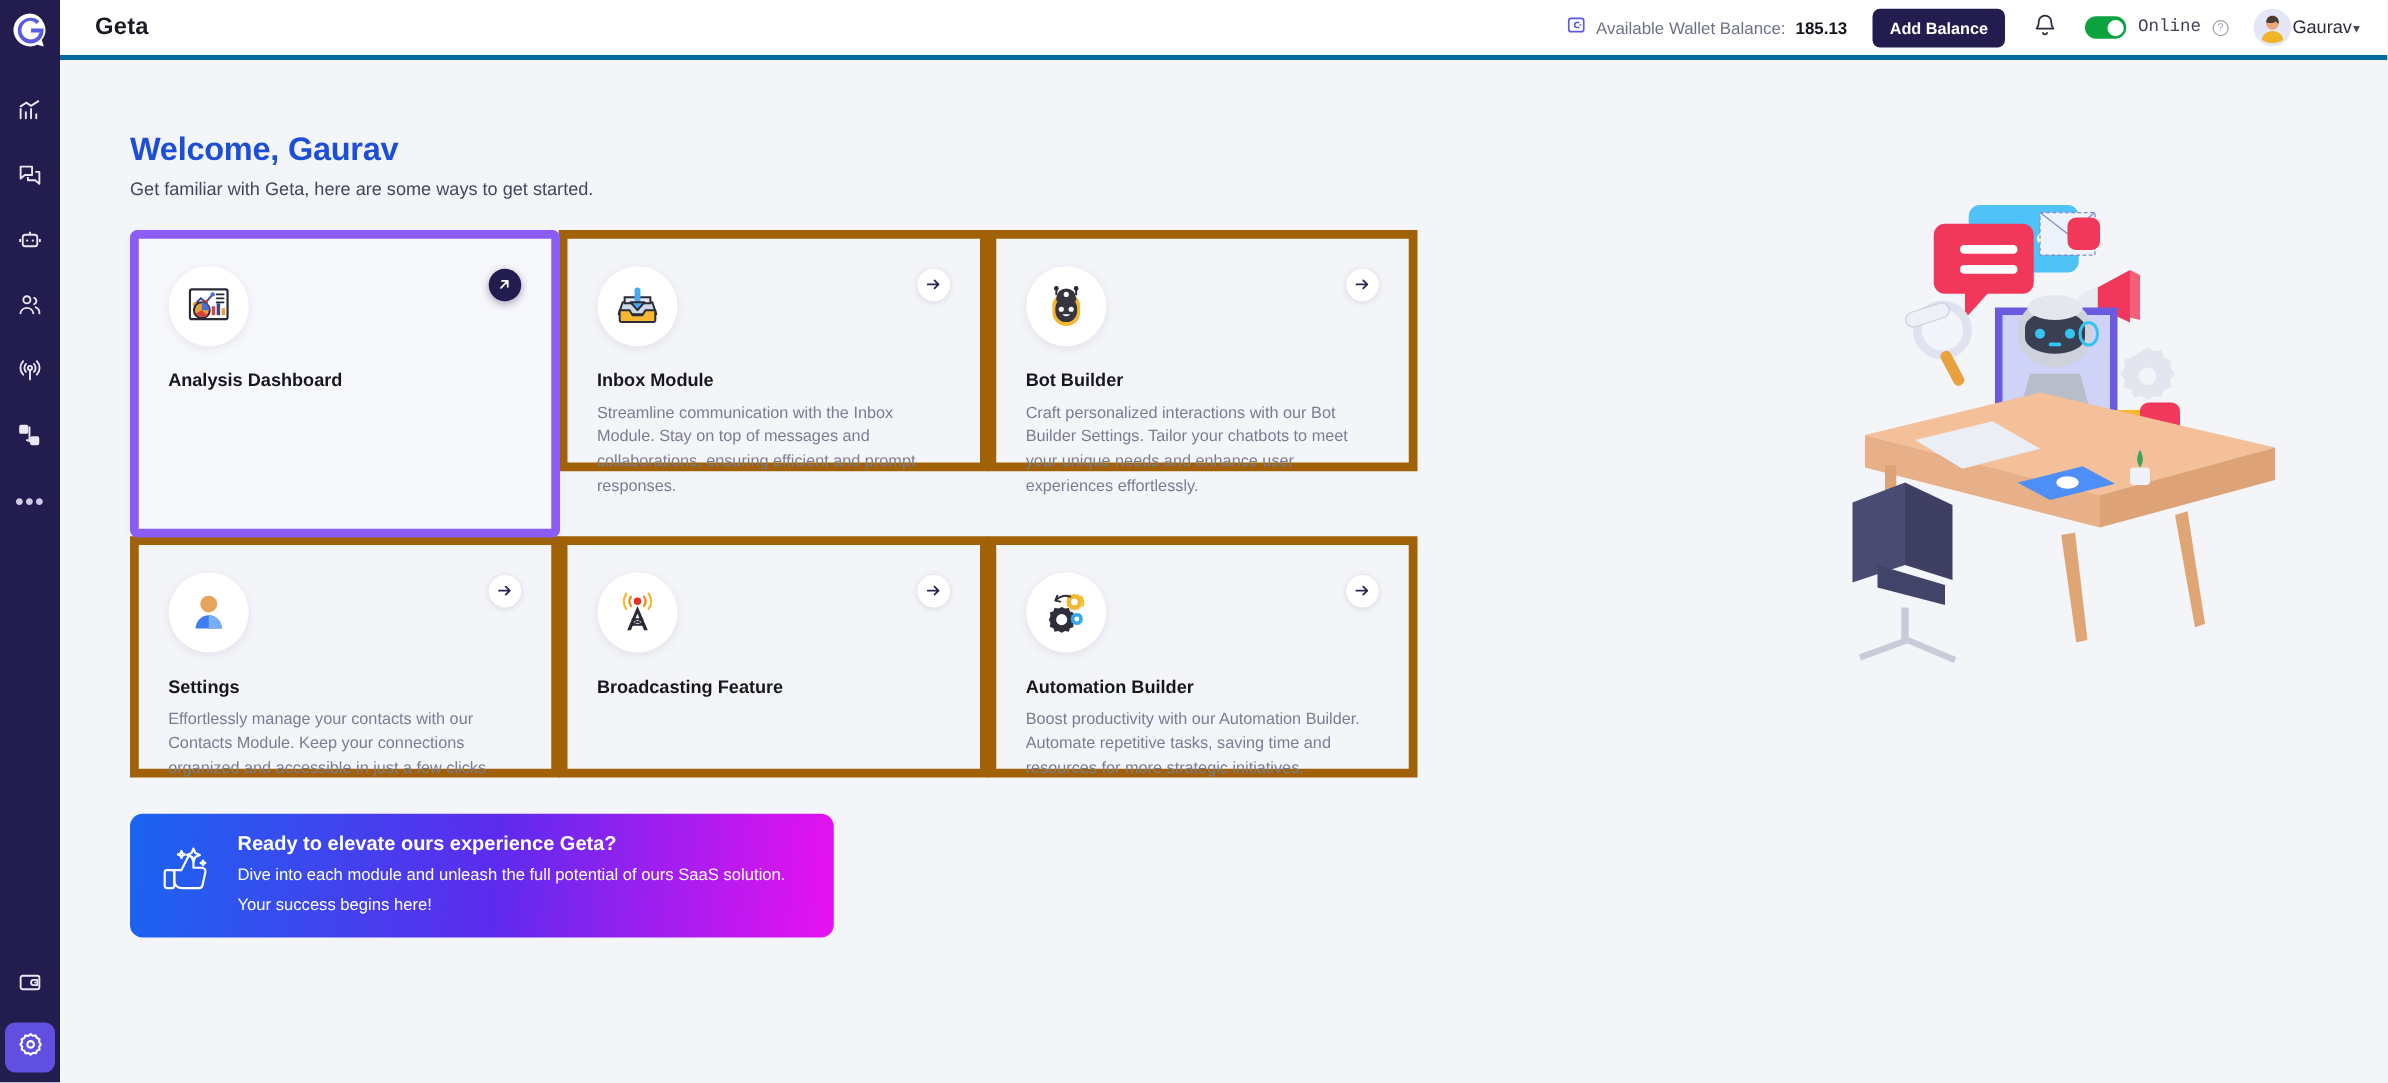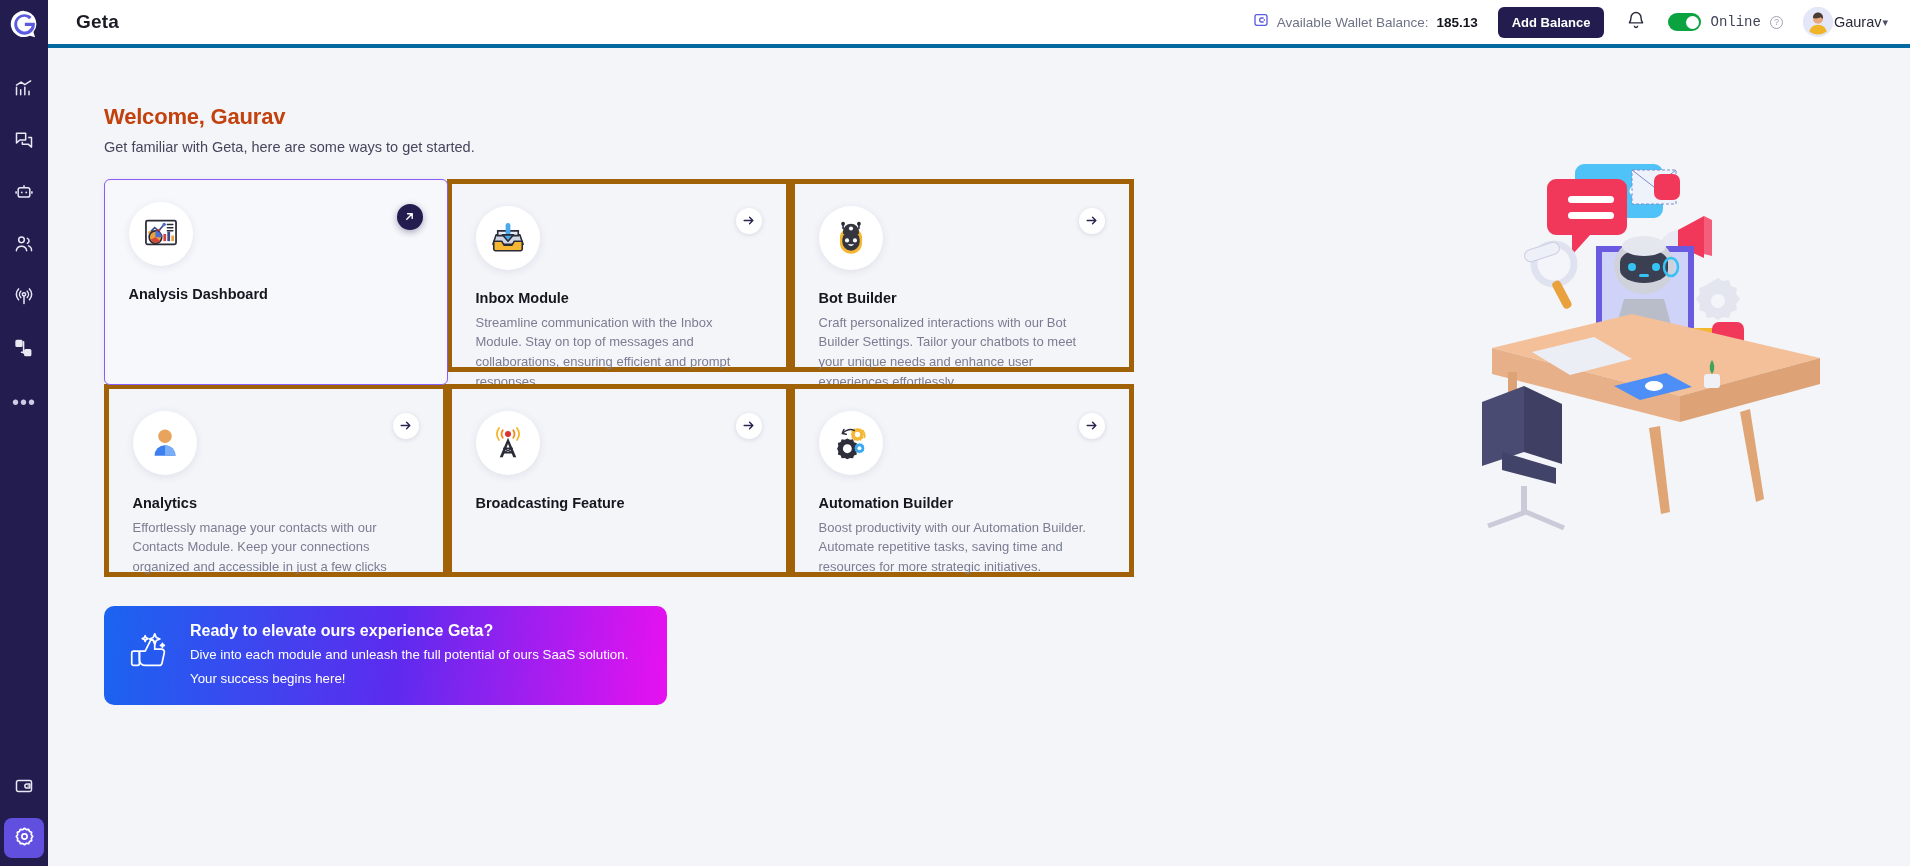--- a/index.html
+++ b/index.html
@@ -70,42 +70,42 @@
     width: 30px; height: 30px; border-radius: 50%;
     background: #dfe3f5; overflow: hidden; position: relative;
   }
   .user-name { font-size: 14.5px; color: #2a2a3c; }
   .caret { color: #4b4d63; font-size: 11px; }
 
   
   .main { flex: 1; position: relative; overflow: hidden; }
   .illus { position: absolute; right: 56px; top: 86px; width: 390px; height: 400px; pointer-events: none; }
   .page-pad { padding: 56px 0 0 56px; position: relative; z-index: 2; }
-  h1.welcome { font-size: 22px; font-weight: bold; color: #c2410c; letter-spacing: -.2px; }
+  h1.welcome { font-size: 26px; font-weight: bold; color: #1d4ed8; letter-spacing: -.2px; }
   .subtitle { font-size: 14.5px; color: #44465c; margin-top: 9px; }
 
   .grid {
     margin-top: 24px;
     display: grid;
     grid-template-columns: repeat(3, 343px);
     gap: 0px;
     width: 1040px;
   }
   .card {
     position: relative; height: 193px; padding: 22px 24px 0 24px;
-    border: 5px solid #a16207; margin: -0.5px;
+    border: 7px solid #a16207; margin: -0.5px;
     background: transparent;
   }
   .card.hl {
     background: #f7f8fc;
-    border: 1px solid #8b5cf6;
+    border: 7px solid #8b5cf6;
     border-radius: 6px;
     box-shadow: 0 1px 6px rgba(80,80,150,.07);
     z-index: 3;
-    height: 206px;
+    height: 246px;
   }
   .card-icon {
     width: 64px; height: 64px; border-radius: 50%; background: #ffffff;
     box-shadow: 0 2px 8px rgba(60,60,110,.10);
     display: flex; align-items: center; justify-content: center;
   }
   .card-title { margin-top: 20px; font-size: 14.5px; font-weight: bold; color: #16161f; }
   .card-desc { margin-top: 7px; font-size: 13px; line-height: 1.52; color: #7a7d92; max-width: 285px; }
   .arrow-btn {
     position: absolute; top: 24px; right: 24px;
@@ -431,21 +431,21 @@
           </div>
 
           <div class="card">
             <div class="card-icon">
               <svg width="36" height="36" viewBox="0 0 48 48">
                 <circle cx="24" cy="15" r="9" fill="#e8a45c"></circle>
                 <path d="M10 41a14 14 0 0 1 28 0z" fill="#3d7ef0"></path>
                 <path d="M24 27a14 14 0 0 1 14 14H24z" fill="#79aef7"></path>
               </svg>
             </div>
-            <div class="card-title">Analytics</div>
+            <div class="card-title">Settings</div>
             <div class="card-desc">Effortlessly manage your contacts with our Contacts Module. Keep your connections organized and accessible in just a few clicks</div>
             <div class="arrow-btn">
               <svg width="13" height="13" viewBox="0 0 24 24" fill="none" stroke="#2b2450" stroke-width="2.6" stroke-linecap="round" stroke-linejoin="round">
                 <path d="M4 12h16M14 6l6 6-6 6"></path>
               </svg>
             </div>
           </div>
 
           <div class="card">
             <div class="card-icon">

